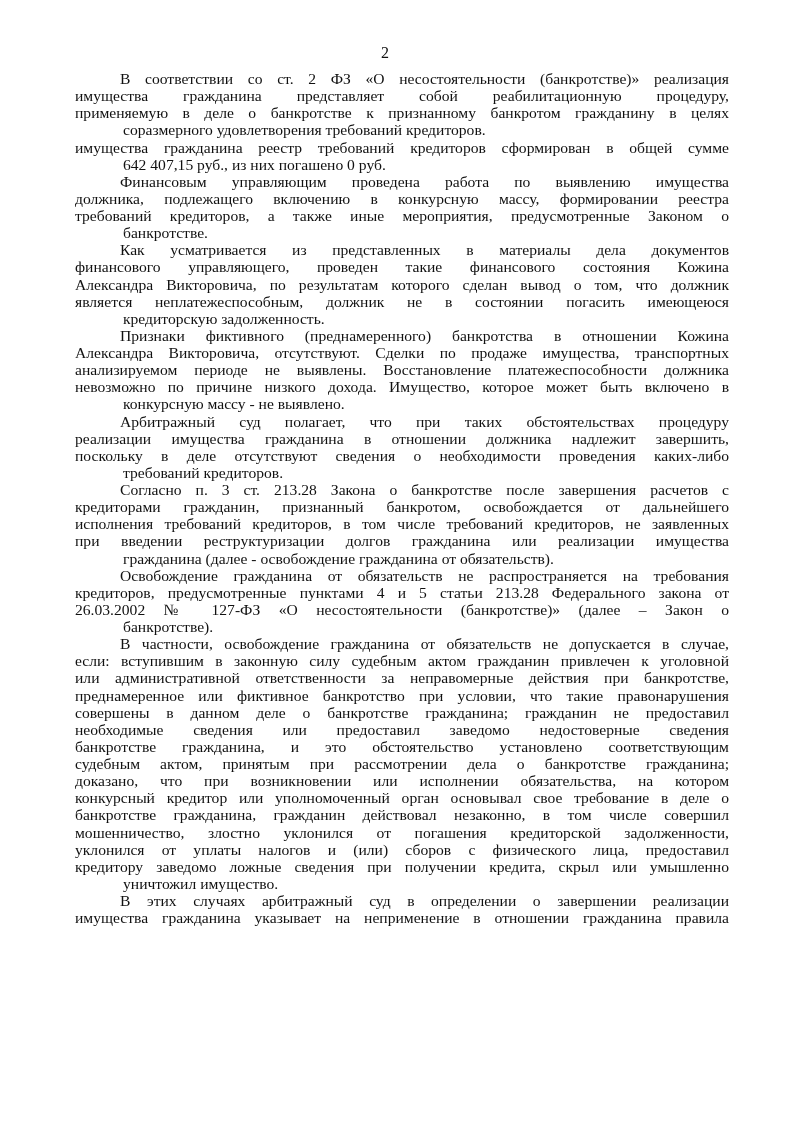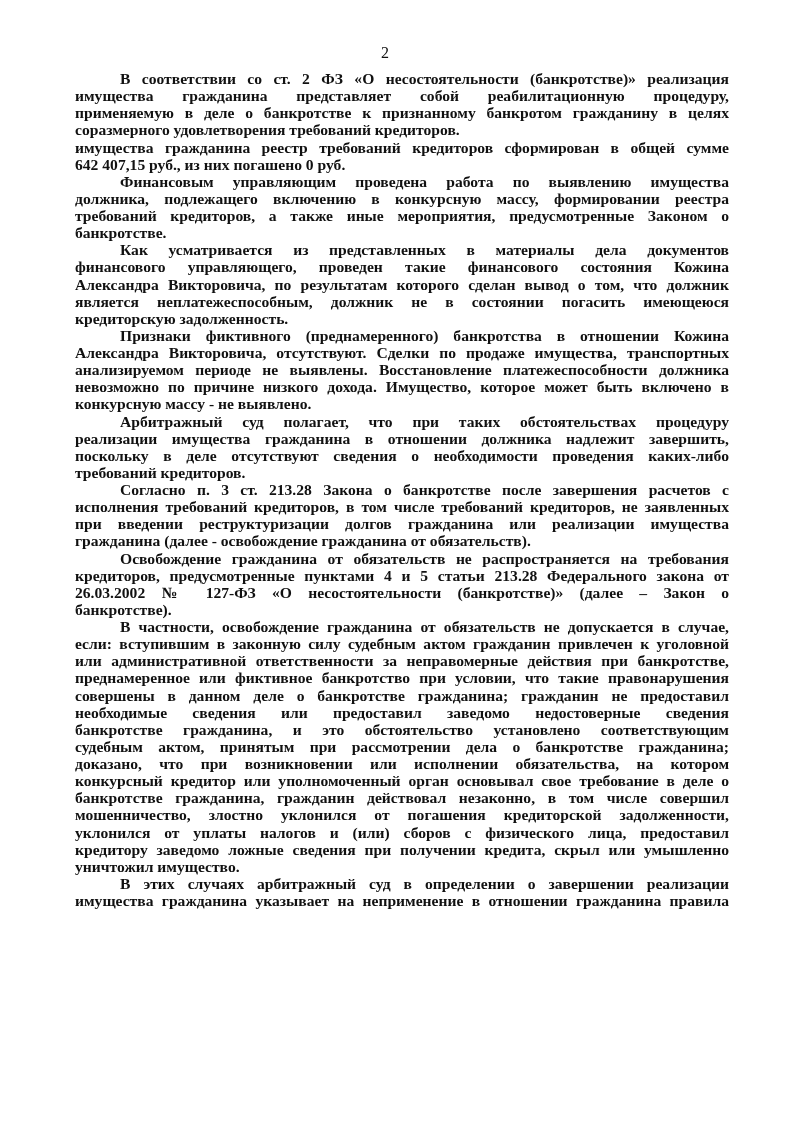--- a/index.html
+++ b/index.html
@@ -13,24 +13,24 @@
     position: absolute; top: 44px; left: 0; width: 770px; text-align: center;
     font-size: 16px; line-height: 18px;
   }
   .body {
     position: absolute; left: 75px; top: 70px; width: 654px;
     font-size: 15.6px; line-height: 17.13px;
   }
   .para { margin: 0; }
   .line {
     display: block; white-space: nowrap; text-align: justify; text-align-last: justify;
-    height: 17.13px; overflow: visible; font-weight: bold;
+    height: 17.13px; overflow: visible;
   }
   .line.first { padding-left: 45px; }
-  .line.last { text-align: right; text-align-last: left; }
+  .line.last { text-align: right; text-align-last: left; margin-left: 48px; }
 </style>
 </head>
 <body>
 
 <div class="page">
   <div class="page-number">2</div>
   <div class="body" id="doc-body">
       <div class="para">
         <span class="line first">В соответствии со ст. 2 ФЗ «О несостоятельности (банкротстве)» реализация</span>
         <span class="line">имущества гражданина представляет собой реабилитационную процедуру,</span>
@@ -62,20 +62,21 @@
         <span class="line last">конкурсную массу - не выявлено.</span>
       </div>
       <div class="para">
         <span class="line first">Арбитражный суд полагает, что при таких обстоятельствах процедуру</span>
         <span class="line">реализации имущества гражданина в отношении должника надлежит завершить,</span>
         <span class="line">поскольку в деле отсутствуют сведения о необходимости проведения каких-либо</span>
         <span class="line last">требований кредиторов.</span>
       </div>
       <div class="para">
         <span class="line first">Согласно п. 3 ст. 213.28 Закона о банкротстве после завершения расчетов с</span>
+        <span class="line">кредиторами гражданин, признанный банкротом, освобождается от дальнейшего</span>
         <span class="line">исполнения требований кредиторов, в том числе требований кредиторов, не заявленных</span>
         <span class="line">при введении реструктуризации долгов гражданина или реализации имущества</span>
         <span class="line last">гражданина (далее - освобождение гражданина от обязательств).</span>
       </div>
       <div class="para">
         <span class="line first">Освобождение гражданина от обязательств не распространяется на требования</span>
         <span class="line">кредиторов, предусмотренные пунктами 4 и 5 статьи 213.28 Федерального закона от</span>
         <span class="line">26.03.2002 № 127-ФЗ «О несостоятельности (банкротстве)» (далее – Закон о</span>
         <span class="line last">банкротстве).</span>
       </div>

